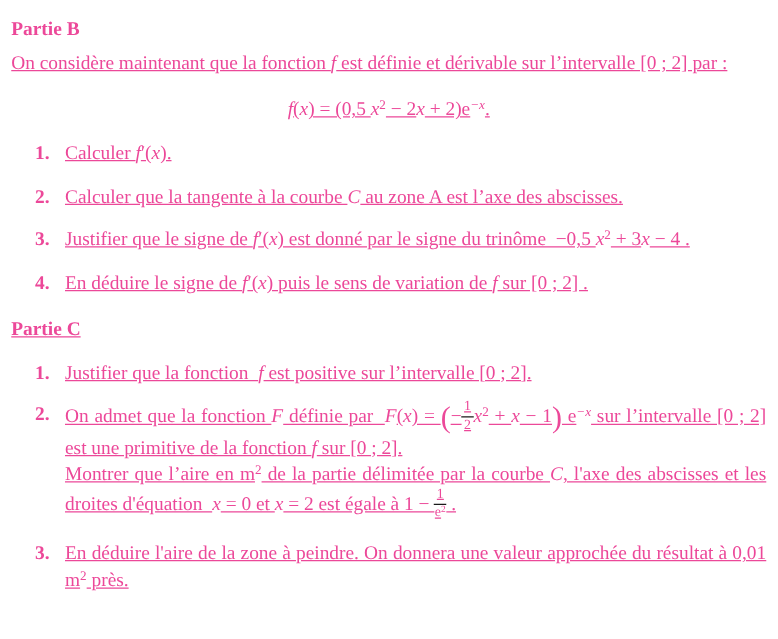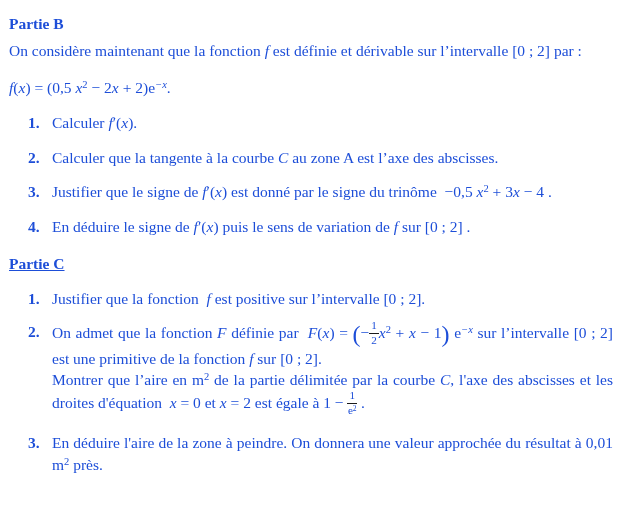--- a/index.html
+++ b/index.html
@@ -6,39 +6,39 @@
     margin: 0;
     padding: 0;
     background: #ffffff;
   }
   .page {
     position: relative;
     width: 622px;
     height: 511px;
     box-sizing: border-box;
     background: #ffffff;
-    color: #1d4ed8;
+    color: #ec4899;
     font-family: "Liberation Serif", "DejaVu Serif", serif;
     font-size: 15.5px;
     line-height: 1.4;
     padding: 13px 9px 0 9px;
     overflow: hidden;
   }
   .heading {
     font-weight: 700;
   }
   .heading-c {
     margin-top: 15px;
     text-decoration: underline;
   }
   .intro {
     margin: 5px 0 0 0;
   }
   .formula-line {
-    text-align: left;
+    text-align: center;
     margin: 16px 0 0 0;
   }
   .item {
     display: flex;
     margin-top: 13px;
   }
   .item-c2 { margin-top: 12px; }
   .item-c3 { margin-top: 15px; }
   .num {
     flex: none;
@@ -50,21 +50,21 @@
     flex: 1;
     min-width: 0;
   }
   .txt {
     text-align: justify;
   }
   .subpara {
     text-align: justify;
   }
   
-  .seg-n { font-style: normal; }
+  .seg-n { font-style: normal; text-decoration: underline; }
   .seg-i { font-style: italic; }
   .seg-sc { font-style: italic; }
   .seg-sup {
     font-size: 0.68em;
     vertical-align: 0.45em;
     line-height: 0;
   }
   .seg-isup {
     font-size: 0.68em;
     font-style: italic;

